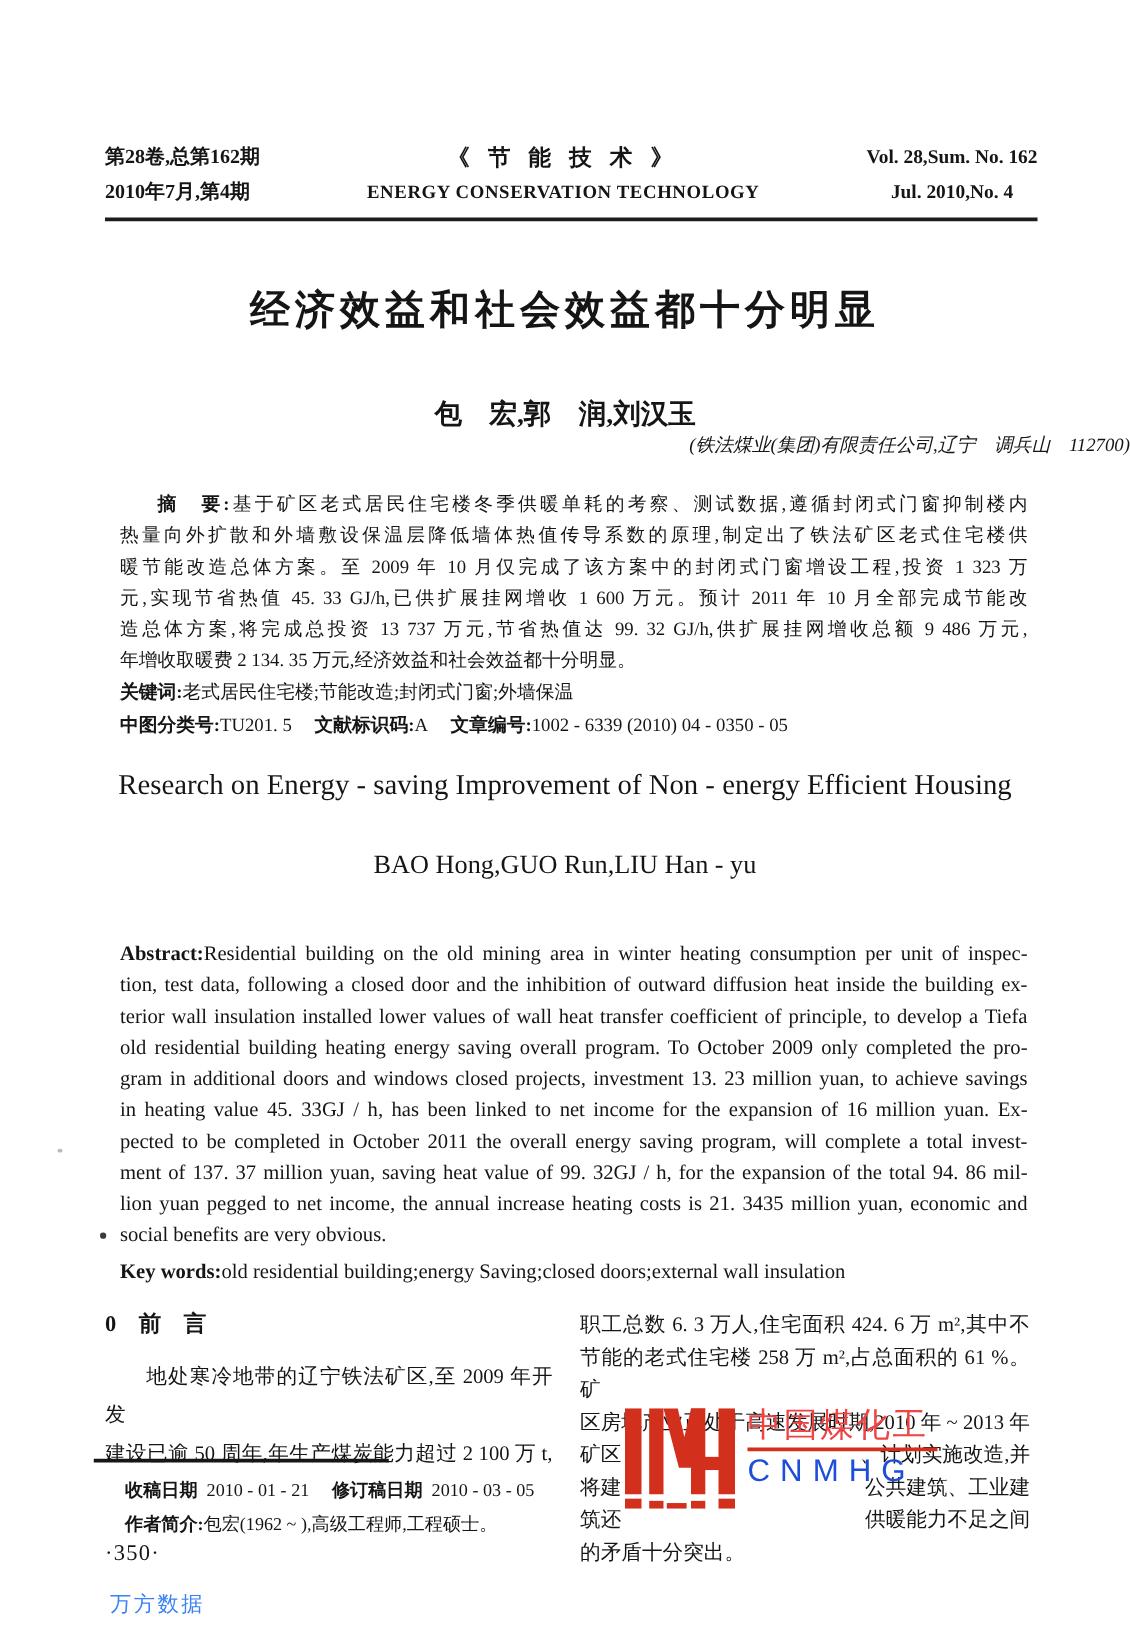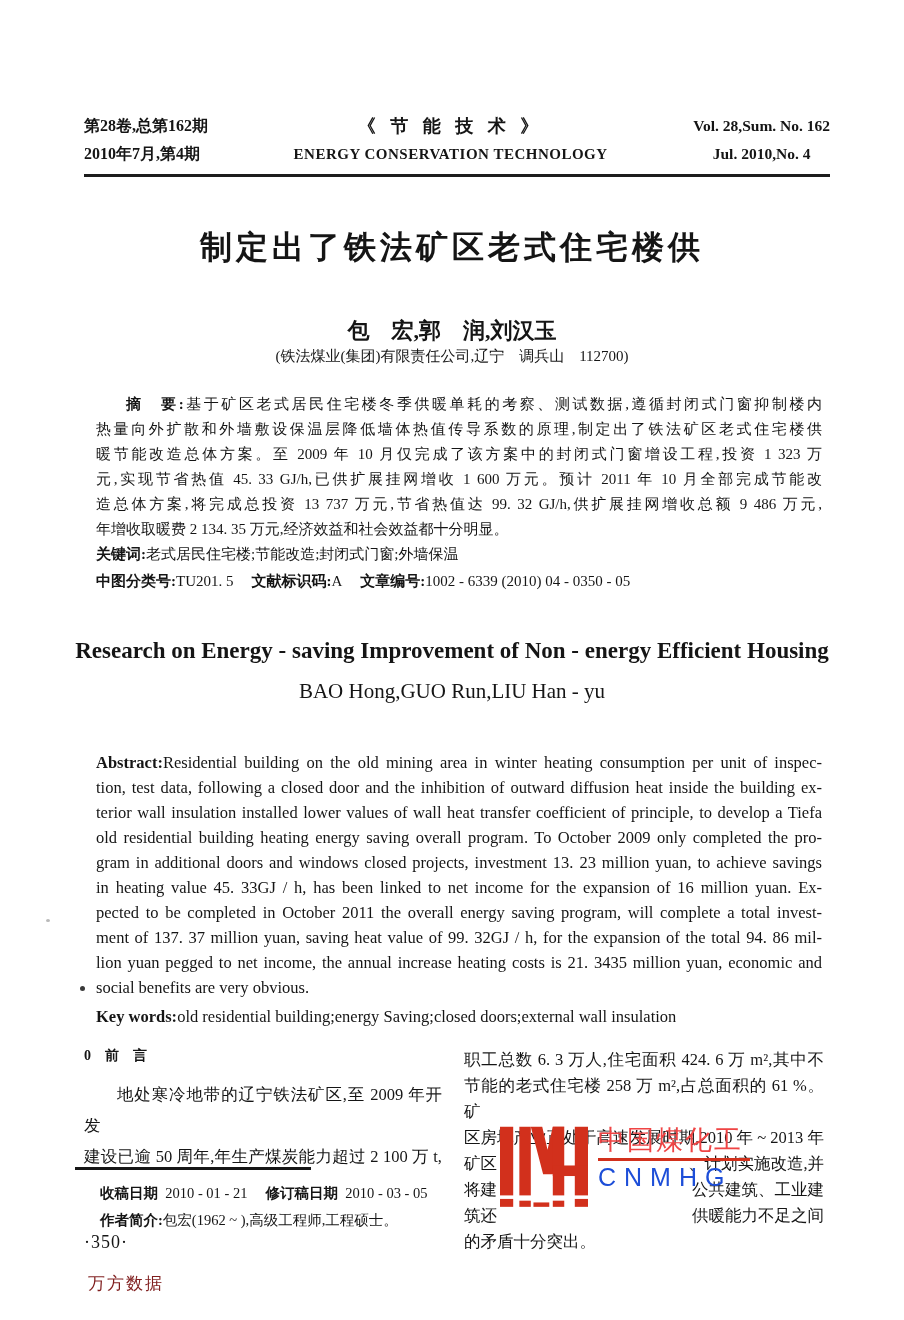--- a/index.html
+++ b/index.html
@@ -12,54 +12,54 @@
   .hdr{position:absolute;top:112px;left:84px;right:74px;display:flex;justify-content:flex-start;align-items:flex-start;}
   .hdr-left{font-size:16px;font-weight:bold;line-height:28px;white-space:nowrap;}
   .hdr-center{text-align:center;flex:1;}
   .hdr-center .jname-cn{font-size:18px;font-weight:bold;letter-spacing:5px;line-height:28px;}
   .hdr-center .jname-en{font-size:15px;font-weight:bold;line-height:28px;letter-spacing:.5px;}
   .hdr-right{font-size:15.5px;font-weight:bold;line-height:28px;text-align:center;white-space:nowrap;}
   .hdr-rule{position:absolute;top:174px;left:84px;right:74px;height:3px;background:#1c1c1c;}
   
   .title-cn{position:absolute;top:226px;left:0;width:100%;text-align:center;font-size:32px;font-weight:bold;letter-spacing:4px;}
   .authors-cn{position:absolute;top:316px;left:0;width:100%;text-align:center;font-size:22px;font-weight:bold;}
-  .affil-cn{position:absolute;top:347px;left:0;width:100%;text-align:center;font-size:15px;}
+  .affil-cn{position:absolute;top:347px;left:0;width:100%;text-align:right;font-size:15px;font-style:italic;}
   
   .abs-cn{position:absolute;top:392px;left:96px;width:726px;font-size:15px;line-height:25px;}
   .abs-cn .ln{text-align:justify;text-align-last:justify;}
   .abs-cn [data-repeat] > .ln:last-child{text-align-last:left;}
   .abs-first{text-indent:2em;text-align:justify;text-align-last:justify;}
   .lbl{font-weight:bold;}
   .kw-line{margin-top:0;}
   .clc-line{margin-top:2px;}
   .clc-sep{display:inline-block;width:18px;}
   
-  .title-en{position:absolute;top:615px;left:0;width:100%;text-align:center;font-size:23px;font-weight:bold;margin-top:23px;}
+  .title-en{position:absolute;top:615px;left:0;width:100%;text-align:center;font-size:23px;font-weight:normal;}
   .authors-en{position:absolute;top:679px;left:0;width:100%;text-align:center;font-size:21px;}
   .affil-en{position:absolute;top:706px;left:0;width:100%;text-align:center;font-size:16px;}
   .abs-en{position:absolute;top:750px;left:96px;width:726px;font-size:16.5px;line-height:25px;}
   .abs-en .ln{text-align:justify;text-align-last:justify;}
   .abs-en [data-repeat] > .ln:last-child{text-align-last:left;}
   .abs-en-first{text-align:justify;text-align-last:justify;}
   .kw-en{margin-top:4px;}
   
   .cols{position:absolute;top:1045px;left:84px;width:740px;display:grid;grid-template-columns:358px 1fr;column-gap:22px;font-size:16.5px;}
-  .sec-head{font-size:14px;font-weight:bold;margin:2px 0 14px 0;}
+  .sec-head{font-size:18px;font-weight:bold;margin:2px 0 14px 0;}
   .intro p{margin:0;line-height:31px;text-align:justify;text-align-last:justify;}
   .intro p:first-child{text-indent:2em;}
   .rcol{line-height:26px;padding-top:2px;}
   .rcol .ln{text-align:justify;text-align-last:justify;}
   .ob-row{display:flex;}
   .ob-row .gap{flex:1;}
   .rcol .last{text-align:left;}
   
   .foot-rule{position:absolute;top:1167px;left:75px;width:236px;height:2.5px;background:#161616;}
   .footnote{position:absolute;top:1180px;left:100px;width:360px;font-size:14.5px;line-height:27px;}
   .pageno{position:absolute;top:1232px;left:84px;font-size:18px;letter-spacing:1px;}
-  .wanfang{position:absolute;top:1272px;left:88px;font-size:17px;color:#7f1d1d;font-family:"Liberation Sans","DejaVu Sans",sans-serif;letter-spacing:2px;}
+  .wanfang{position:absolute;top:1272px;left:88px;font-size:17px;color:#3b82f6;font-family:"Liberation Sans","DejaVu Sans",sans-serif;letter-spacing:2px;}
   
   .wm{position:absolute;top:1124px;left:500px;width:252px;height:92px;display:flex;align-items:flex-start;}
   .wm-logo{flex:0 0 88px;height:90px;}
   .wm-txt{margin-left:10px;display:flex;flex-direction:column;}
   .wm-cn{font-size:27px;line-height:33px;color:#474747;letter-spacing:2px;white-space:nowrap;}
   .wm-rule{height:3px;width:152px;margin-top:1px;}
   .wm-en{font-size:25px;line-height:33px;letter-spacing:8px;color:#9b9b9b;font-family:"Liberation Sans","DejaVu Sans",sans-serif;white-space:nowrap;}
   
   .speck{position:absolute;border-radius:50%;}
   .speck1{top:919px;left:46px;width:4px;height:3px;background:#b9b9b9;}
@@ -79,21 +79,21 @@
       <div class="jname-cn">《 节 能 技 术 》</div>
       <div class="jname-en">ENERGY CONSERVATION TECHNOLOGY</div>
     </div>
     <div class="hdr-right">
       <div>Vol. 28,Sum. No. 162</div>
       <div>Jul. 2010,No. 4</div>
     </div>
   </div>
   <div class="hdr-rule"></div>
 
-  <div class="title-cn">制定出了铁法矿区老式住宅楼供</div>
+  <div class="title-cn">经济效益和社会效益都十分明显</div>
   <div class="authors-cn">包　宏,郭　润,刘汉玉</div>
   <div class="affil-cn">(铁法煤业(集团)有限责任公司,辽宁　调兵山　112700)</div>
 
   <div class="abs-cn">
     <div class="abs-first">
       <span class="lbl">摘　要:</span><span>基于矿区老式居民住宅楼冬季供暖单耗的考察、测试数据,遵循封闭式门窗抑制楼内</span>
     </div>
     <div data-repeat="article.abstract_cn.lines">
         <div class="ln">热量向外扩散和外墙敷设保温层降低墙体热值传导系数的原理,制定出了铁法矿区老式住宅楼供</div>
         <div class="ln">暖节能改造总体方案。至 2009 年 10 月仅完成了该方案中的封闭式门窗增设工程,投资 1 323 万</div>

